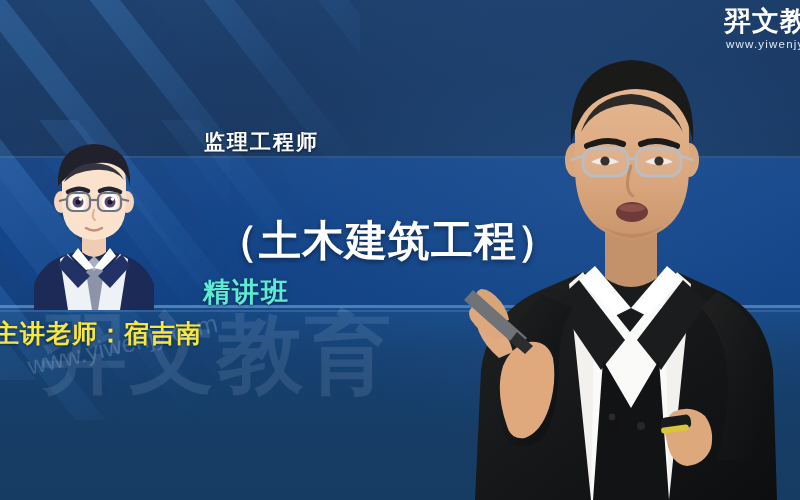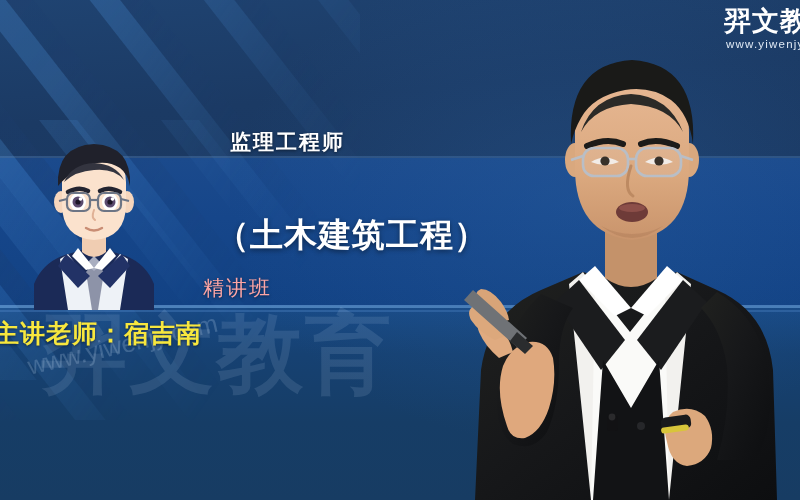--- a/index.html
+++ b/index.html
@@ -146,48 +146,47 @@
   
   .subject {
     position: absolute;
     left: 204px; top: 128px;
     font-size: 21px;
     font-weight: 700;
     color: #ffffff;
     letter-spacing: 2px;
     text-shadow: 0 1px 3px rgba(0,0,0,0.55);
     white-space: nowrap;
-    margin-left: 26px;
   }
   .title-main {
     position: absolute;
     left: 201px; top: 163px;
     font-size: 37px;
     font-weight: 700;
     color: #ffffff;
     letter-spacing: 1px;
     text-shadow: 0 2px 5px rgba(0,0,0,0.45);
     white-space: nowrap;
   }
   .title-sub {
     position: absolute;
     left: 216px; top: 213px;
-    font-size: 33px;
+    font-size: 42px;
     font-weight: 700;
     color: #ffffff;
     letter-spacing: 1px;
     text-shadow: 0 2px 5px rgba(0,0,0,0.45);
     white-space: nowrap;
   }
   .course-type {
     position: absolute;
     left: 203px; top: 274px;
-    font-size: 21px;
-    font-weight: 400;
-    color: #fca5a5;
+    font-size: 27px;
+    font-weight: 700;
+    color: #5eead4;
     letter-spacing: 2px;
     text-shadow: 0 1px 3px rgba(0,0,0,0.5);
     white-space: nowrap;
   }
   .teacher {
     position: absolute;
     left: -6px; top: 317px;
     font-size: 25px;
     font-weight: 700;
     color: #f7e73e;

